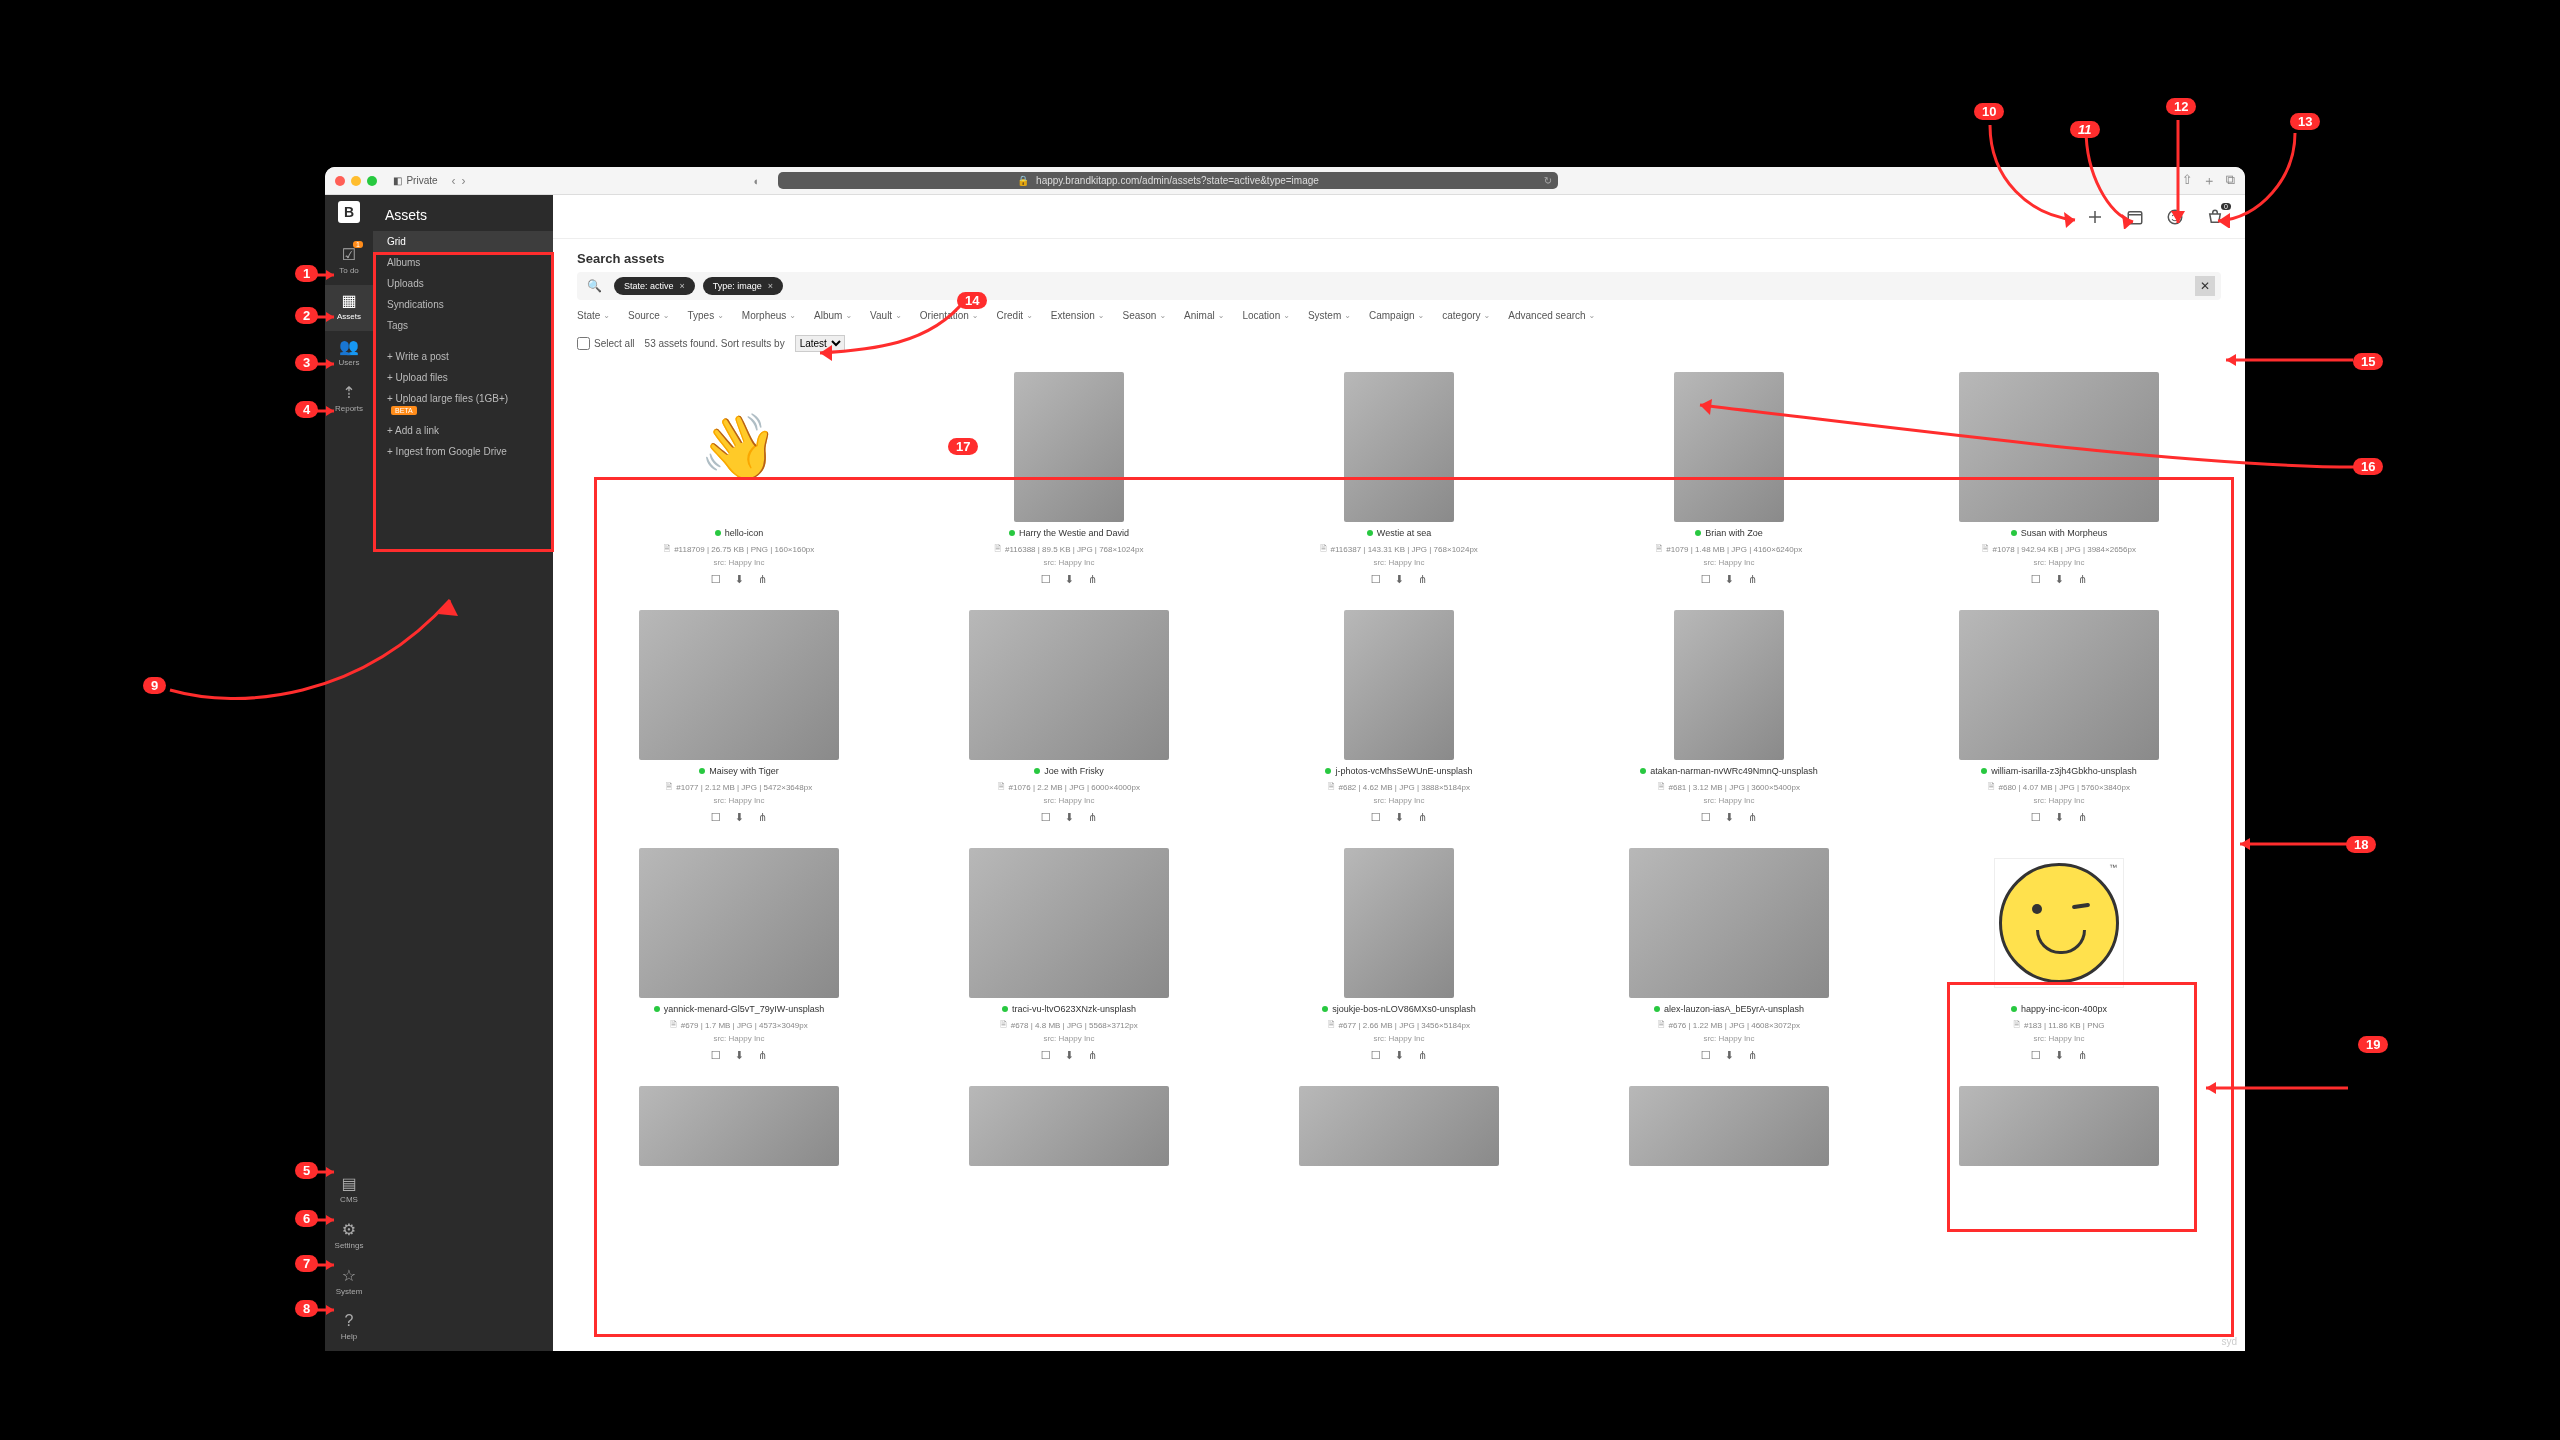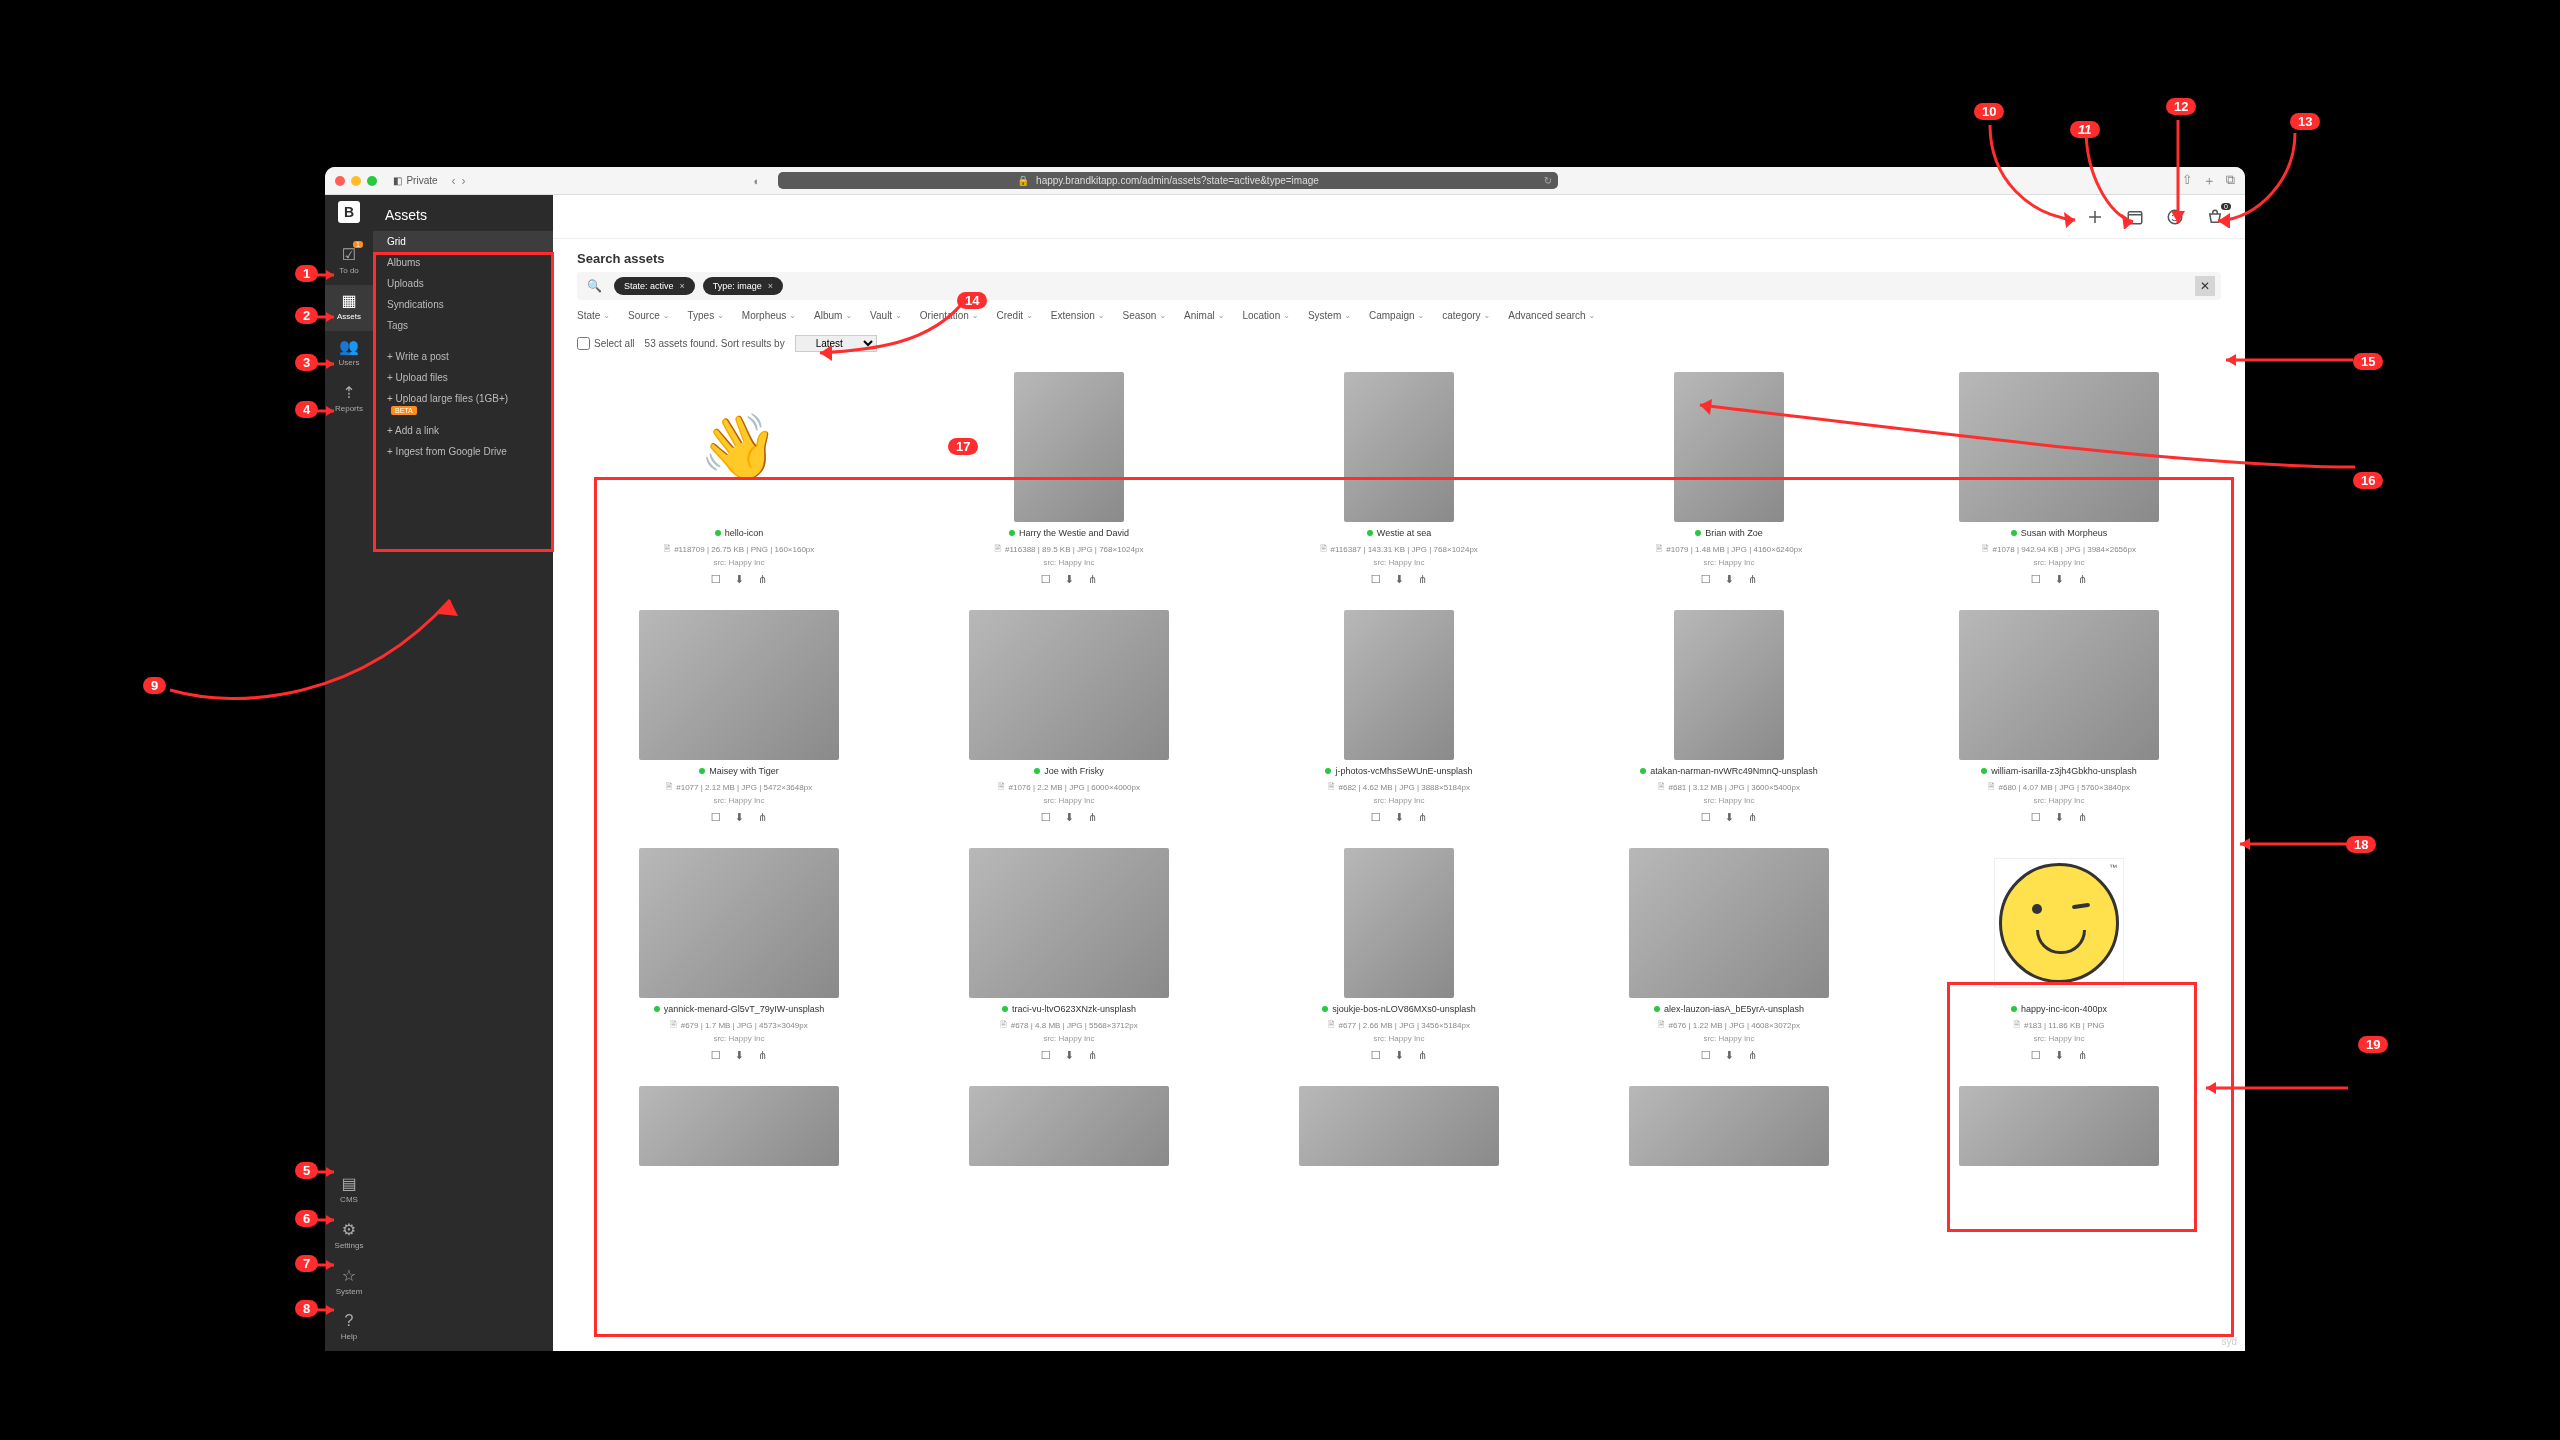--- a/index.html
+++ b/index.html
@@ -130,21 +130,21 @@
 .filters {
   display:flex; gap:18px; padding: 10px 24px; font-size:10px; color:#555; flex-wrap:wrap;
 }
 .filters .f { cursor:pointer; display:flex; align-items:center; gap:3px; }
 .filters .f .car { font-size:8px; color:#999; }
 
 .results-bar {
   display:flex; align-items:center; gap:10px; padding: 4px 24px 10px; font-size:10px; color:#555;
 }
 .results-bar .sa { display:flex; align-items:center; gap:4px; }
-.results-bar select { font-size:10px; border:1px solid #ccc; padding:1px 16px; }
+.results-bar select { font-size:10px; border:1px solid #ccc; padding:1px 0; }
 
 
 .grid {
   display:grid; grid-template-columns: repeat(5, 1fr);
   gap: 24px 18px; padding: 10px 30px 20px;
 }
 .card { text-align:center; }
 .thumb {
   height: 150px; display:flex; align-items:center; justify-content:center;
   overflow:hidden;
@@ -744,21 +744,21 @@
 <div class="callout" style="left:295px; top:1210px;">6</div>
 <div class="callout" style="left:295px; top:1255px;">7</div>
 <div class="callout" style="left:295px; top:1300px;">8</div>
 <div class="callout" style="left:143px; top:677px;">9</div>
 <div class="callout" style="left:1974px; top:103px;">10</div>
 <div class="callout" style="left:2070px; top:121px;font-style:italic;">11</div>
 <div class="callout" style="left:2166px; top:98px;">12</div>
 <div class="callout" style="left:2290px; top:113px;">13</div>
 <div class="callout" style="left:957px; top:282px;margin-top:10px;">14</div>
 <div class="callout" style="left:2353px; top:353px;">15</div>
-<div class="callout" style="left:2353px; top:472px;">16</div>
+<div class="callout" style="left:2353px; top:458px;">16</div>
 <div class="callout" style="left:948px; top:438px;">17</div>
 <div class="callout" style="left:2346px; top:836px;">18</div>
 <div class="callout" style="left:2346px; top:1036px;margin-left:12px;">19</div>
 
 <svg class="arrow" style="left:160px; top:580px; width:320px; height:140px;">
   <path d="M10 110 C 80 130, 200 120, 290 20"></path>
   <polygon class="head" points="290,20 278,34 298,36"></polygon>
 </svg>
 <svg class="arrow" style="left:310px; top:265px; width:30px; height:20px;">
     <path d="M2 10 L24 10"></path>

